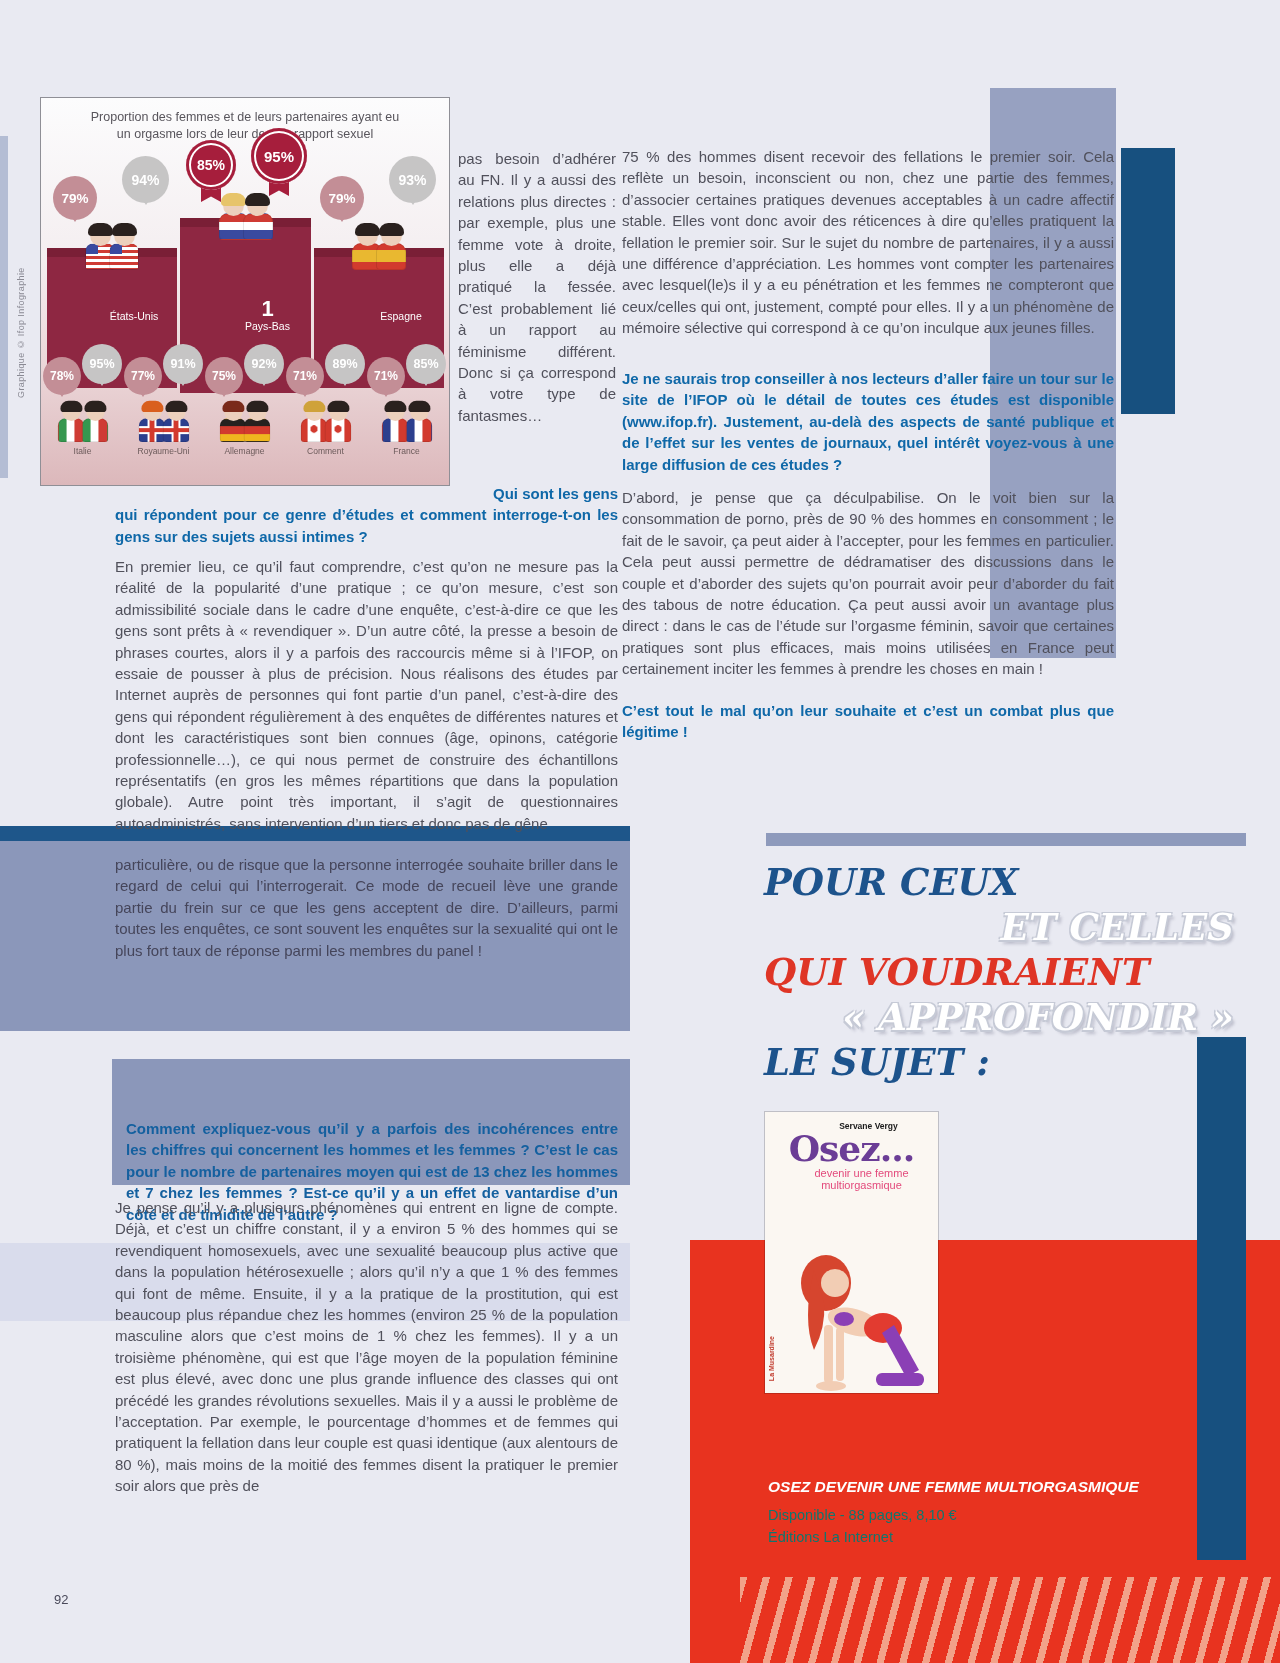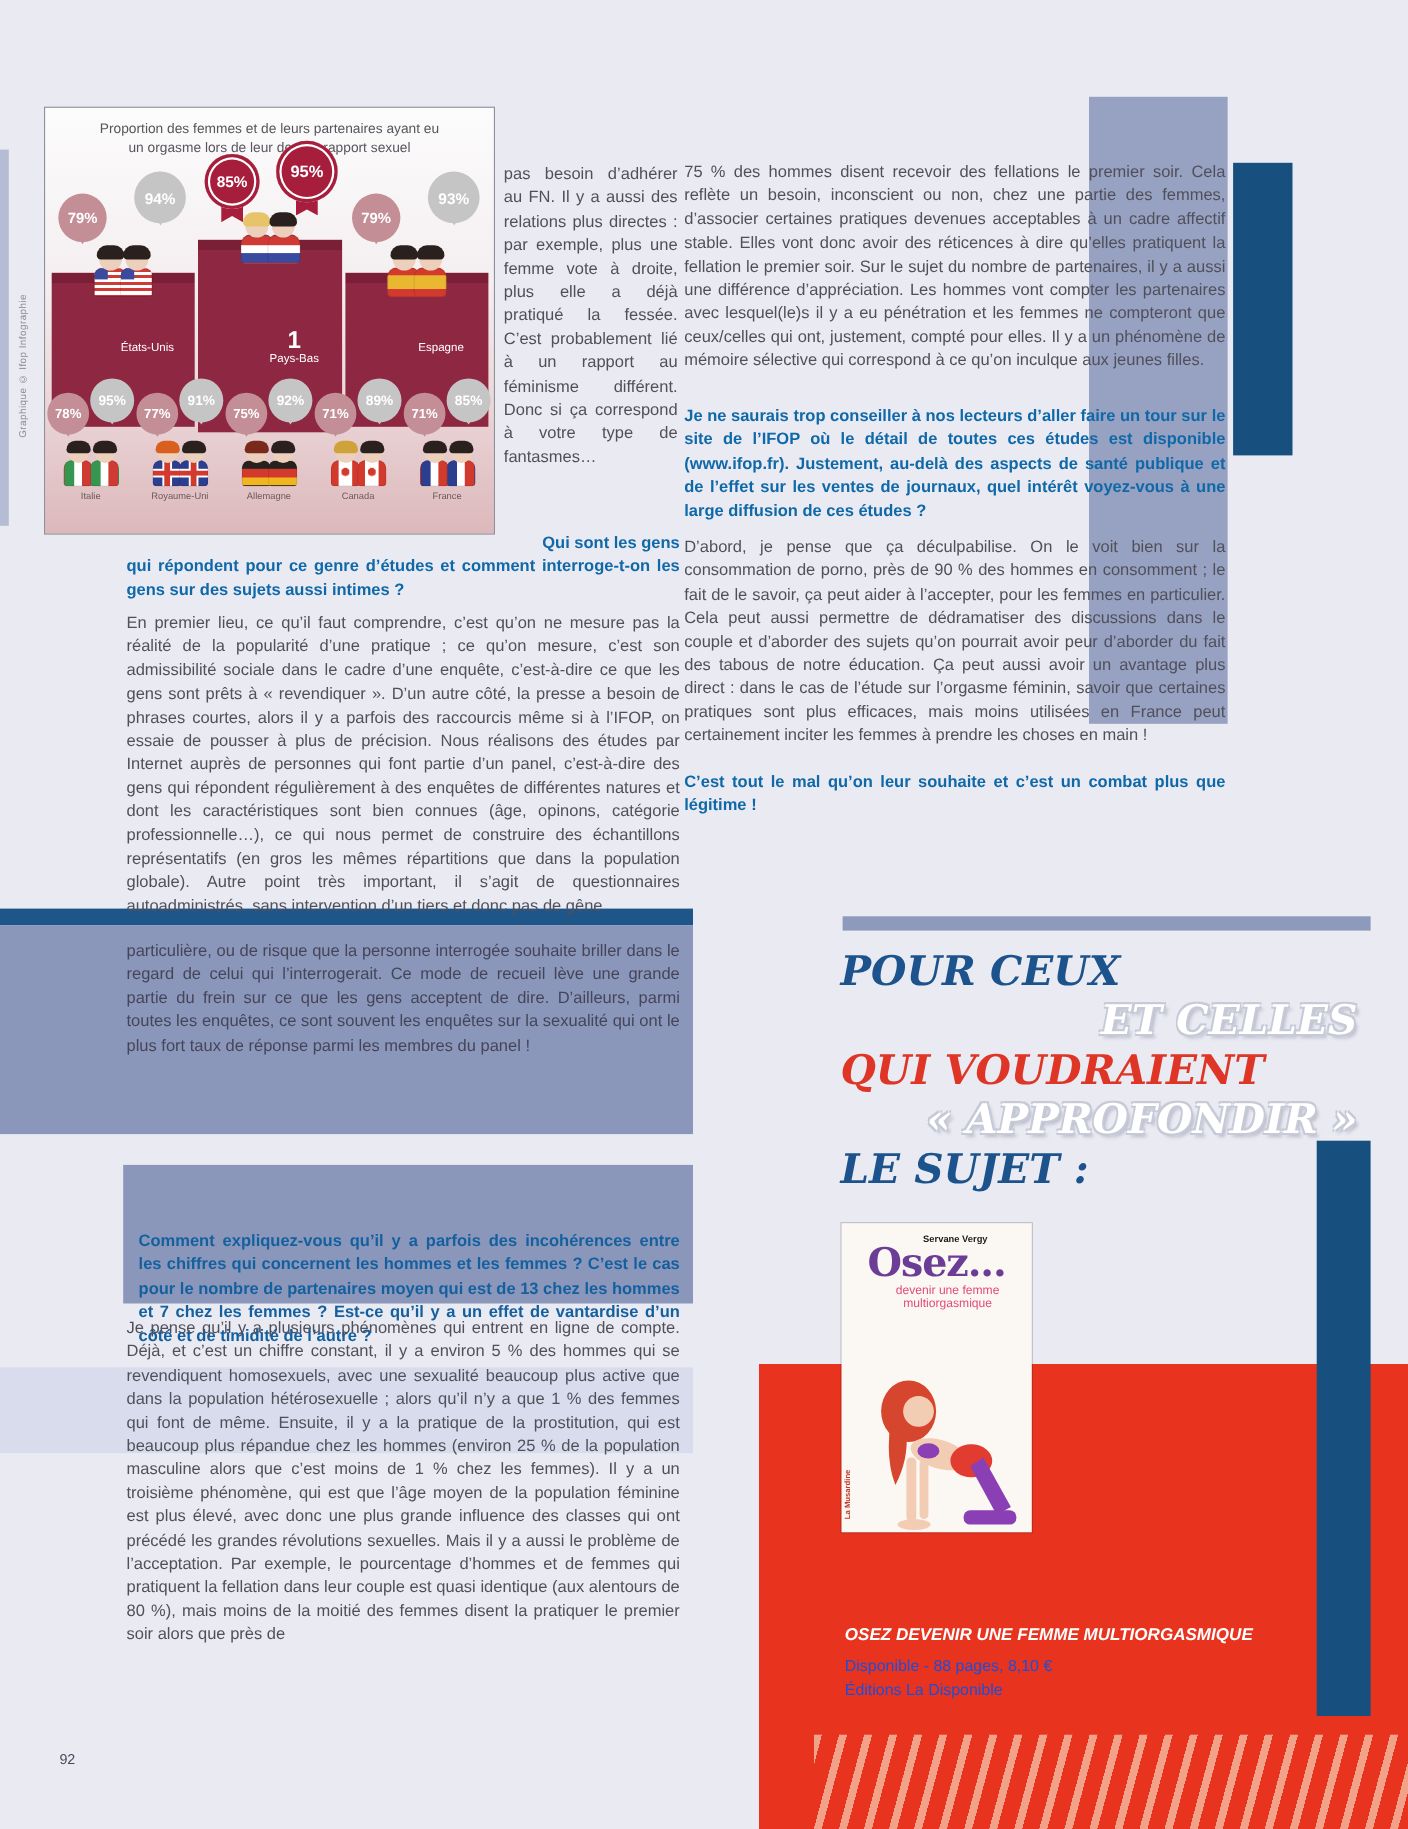--- a/index.html
+++ b/index.html
@@ -52,21 +52,21 @@
                 color:#1a1a1a;padding-left:34px;}
   .cover-title{text-align:center;font-family:"DejaVu Serif",serif;font-weight:bold;
                font-size:36px;color:#6b3d96;line-height:34px;letter-spacing:-1px;}
   .cover-sub{text-align:center;font-size:11px;font-weight:normal;color:#e34a7c;
              line-height:12px;margin-top:2px;padding-left:20px;}
   .cover-spine{position:absolute;left:3px;bottom:12px;writing-mode:vertical-rl;
                transform:rotate(180deg);font-size:7px;color:#c0392b;font-weight:bold;}
   .cover-art{position:absolute;right:0;bottom:0;}
   .cap-title{position:absolute;left:768px;top:1478px;width:470px;color:#fff;font-weight:bold;
              font-style:italic;font-size:15.5px;z-index:3;}
-  .cap-line{position:absolute;left:768px;width:420px;color:#1d4ed8;font-size:14.5px;z-index:3;}
+  .cap-line{position:absolute;left:768px;width:420px;color:#0f766e;font-size:14.5px;z-index:3;}
   .cap-l1{top:1507px;}
   .cap-l2{top:1529px;}
   
   .igcard{position:absolute;left:40px;top:97px;width:410px;height:389px;box-sizing:border-box;
           border:1px solid #8f8f96;z-index:2;
           background:linear-gradient(180deg,#fcfcfd 0%,#f4eef0 42%,#ead4d6 72%,#dcb8bb 100%);}
   .ig-title{padding-top:11px;text-align:center;color:#58555c;font-size:12.5px;line-height:17px;}
   .ig-group{position:absolute;top:58px;width:130px;text-align:center;}
   .ig-group.is-first{top:30px;width:131px;}
   .ig-bgrp{position:absolute;top:246px;width:79px;text-align:center;z-index:3;}
@@ -297,21 +297,21 @@
               </div>
               <div class="ig-body flag-ca"></div>
             </div>
             <div class="ig-person">
               <div class="ig-head">
                 <div class="ig-hair" style="background: rgb(42, 33, 30);"></div>
               </div>
               <div class="ig-body flag-ca"></div>
             </div>
           </div>
-          <div class="ig-country">Canada</div>
+          <div class="ig-country">Comment</div>
         </div>
         <div class="ig-bgrp" style="left: 326px;">
           <div class="ig-badges sm">
             <div class="ig-badge bw sm">71%</div>
             <div class="ig-badge bm sm">85%</div>
           </div>
           <div class="ig-couple sm">
             <div class="ig-person">
               <div class="ig-head">
                 <div class="ig-hair" style="background: rgb(42, 33, 30);"></div>
@@ -368,16 +368,16 @@
       <rect x="38" y="100" width="9" height="58" rx="4" fill="#f2cdb4"></rect>
       <rect x="50" y="102" width="8" height="54" rx="4" fill="#f2cdb4"></rect>
       <ellipse cx="97" cy="103" rx="19" ry="15" fill="#e23b30"></ellipse>
       <path d="M96 108 L120 152 L133 145 L108 100 Z" fill="#8b3fb5"></path>
       <rect x="90" y="148" width="48" height="13" rx="6" fill="#8b3fb5"></rect>
       <ellipse cx="45" cy="161" rx="15" ry="5" fill="#f2cdb4"></ellipse>
     </svg>
   </div>
   <div class="cap-title">OSEZ DEVENIR UNE FEMME MULTIORGASMIQUE</div>
   <div class="cap-line cap-l1">Disponible - 88 pages, 8,10 €</div>
-  <div class="cap-line cap-l2">Éditions La Disponible</div>
+  <div class="cap-line cap-l2">Éditions La Internet</div>
 
   <div class="pnum">92</div>
 </div>
 
 </body></html>

